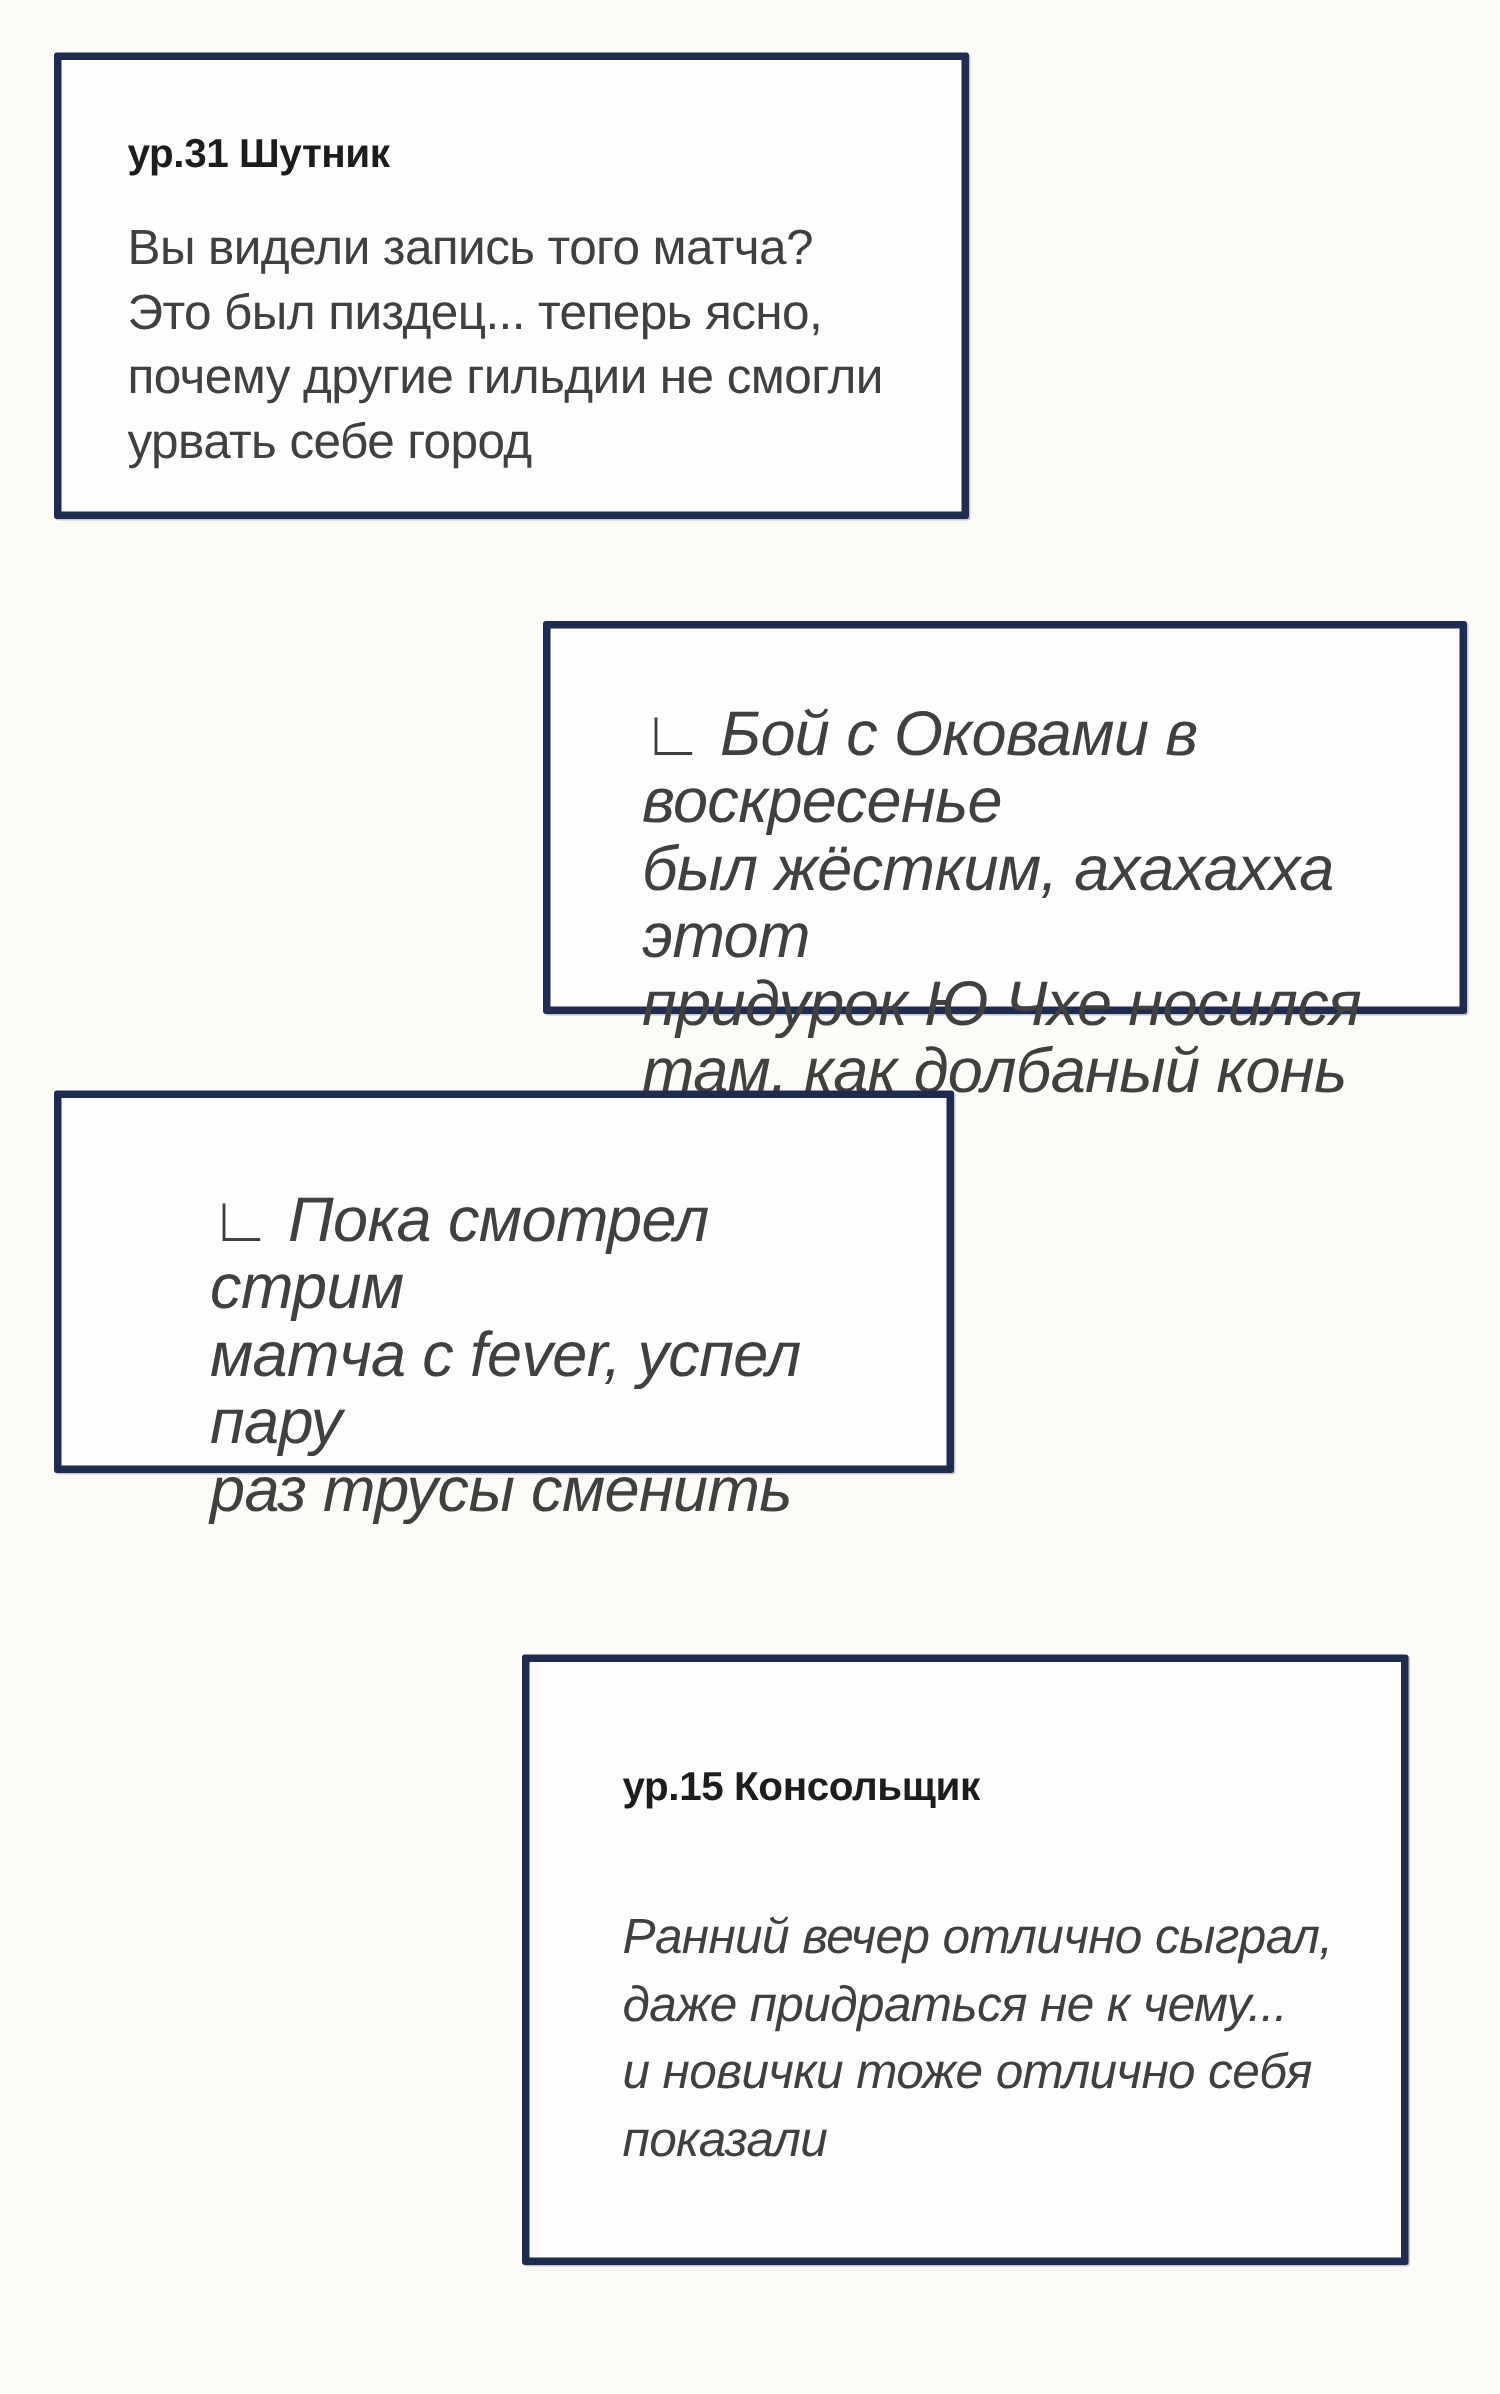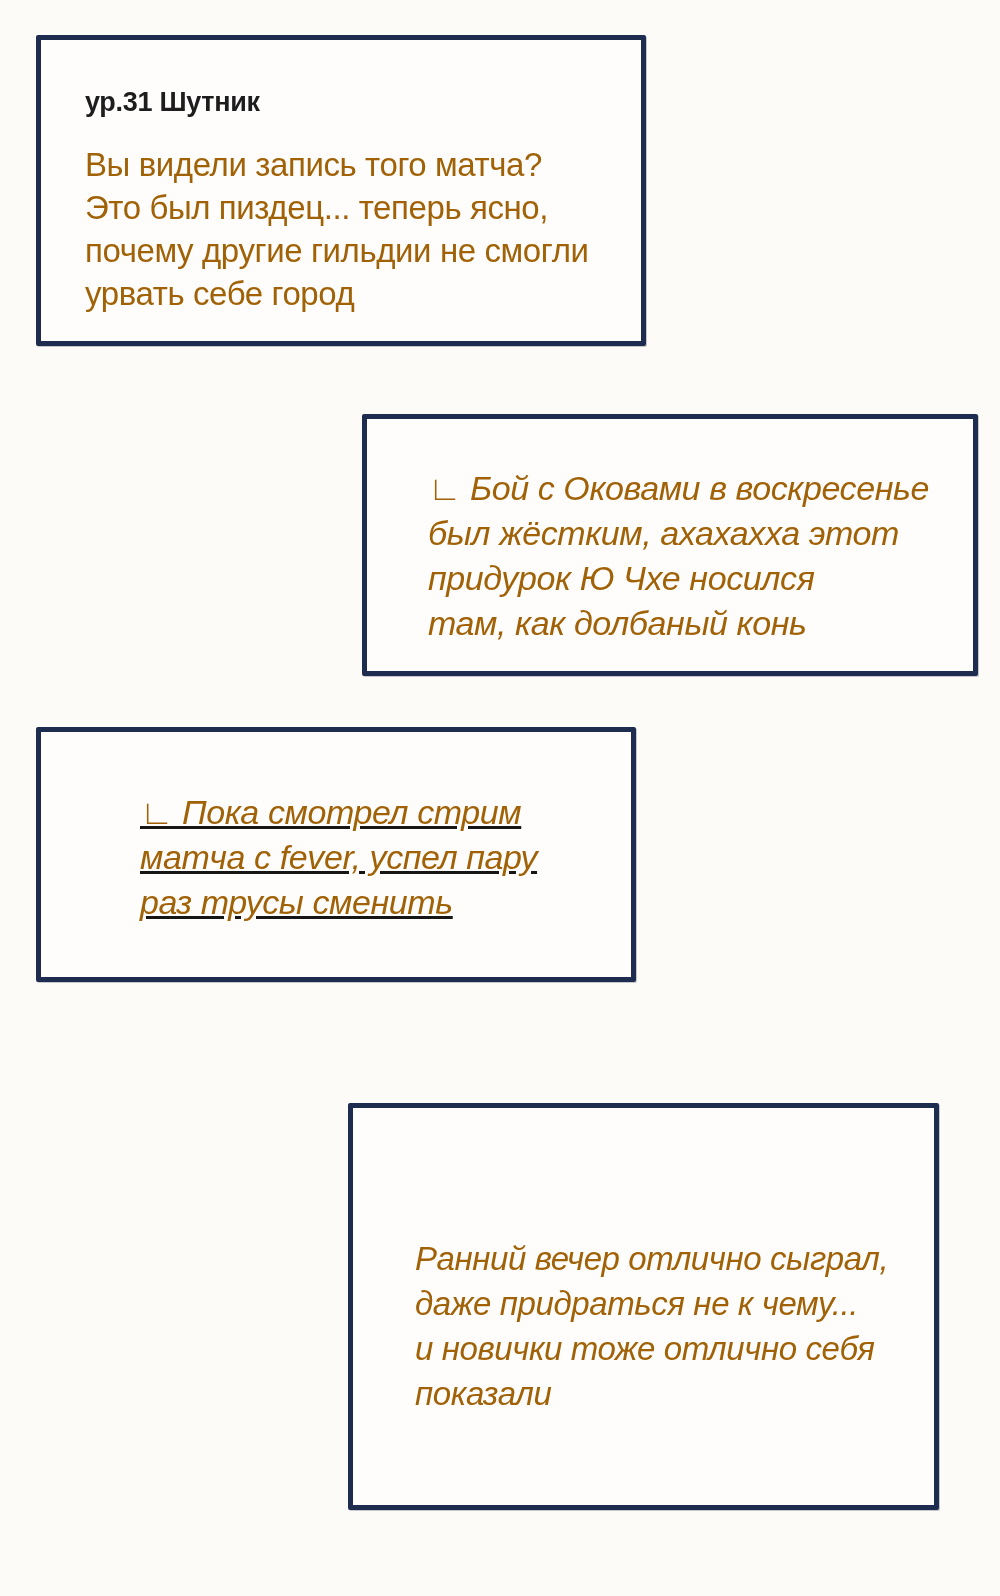--- a/index.html
+++ b/index.html
@@ -29,49 +29,48 @@
     line-height: 32px;
     font-weight: 700;
     color: #1d1d1d;
     letter-spacing: -0.3px;
     white-space: pre-line;
   }
   .body {
     font-size: 33px;
     line-height: 43px;
     font-weight: 400;
-    color: #a16207;
+    color: #404040;
     letter-spacing: -0.4px;
     white-space: pre-line;
   }
   .italic .body,
   .body.italic {
     font-style: italic;
-    font-size: 34px;
+    font-size: 42px;
     line-height: 45px;
   }
   
   .box1 {
     left: 36px; top: 35px;
     width: 610px; height: 311px;
     padding: 46px 36px 0 44px;
   }
   .box1 .body { margin-top: 25px; }
   
   .box2 {
     left: 362px; top: 414px;
     width: 616px; height: 262px;
     padding: 47px 30px 0 61px;
   }
   
   .box3 {
     left: 36px; top: 727px;
     width: 600px; height: 255px;
     padding: 58px 30px 0 99px;
-    text-decoration: underline;
   }
   
   .box4 {
     left: 348px; top: 1103px;
     width: 591px; height: 407px;
     padding: 67px 30px 0 62px;
   }
   .box4 .body { margin-top: 61px; line-height: 45px; font-style: italic; }
 </style>
 </head>
@@ -94,19 +93,20 @@
 там, как долбаный конь</div>
   </section>
 
   <section class="box box3 italic">
     <div class="body">∟ Пока смотрел стрим
 матча с fever, успел пару
 раз трусы сменить</div>
   </section>
 
   <section class="box box4">
+    <div class="author">ур.15 Консольщик</div>
     <div class="body">Ранний вечер отлично сыграл,
 даже придраться не к чему...
 и новички тоже отлично себя
 показали</div>
   </section>
 
 </div>
 
 </body></html>

